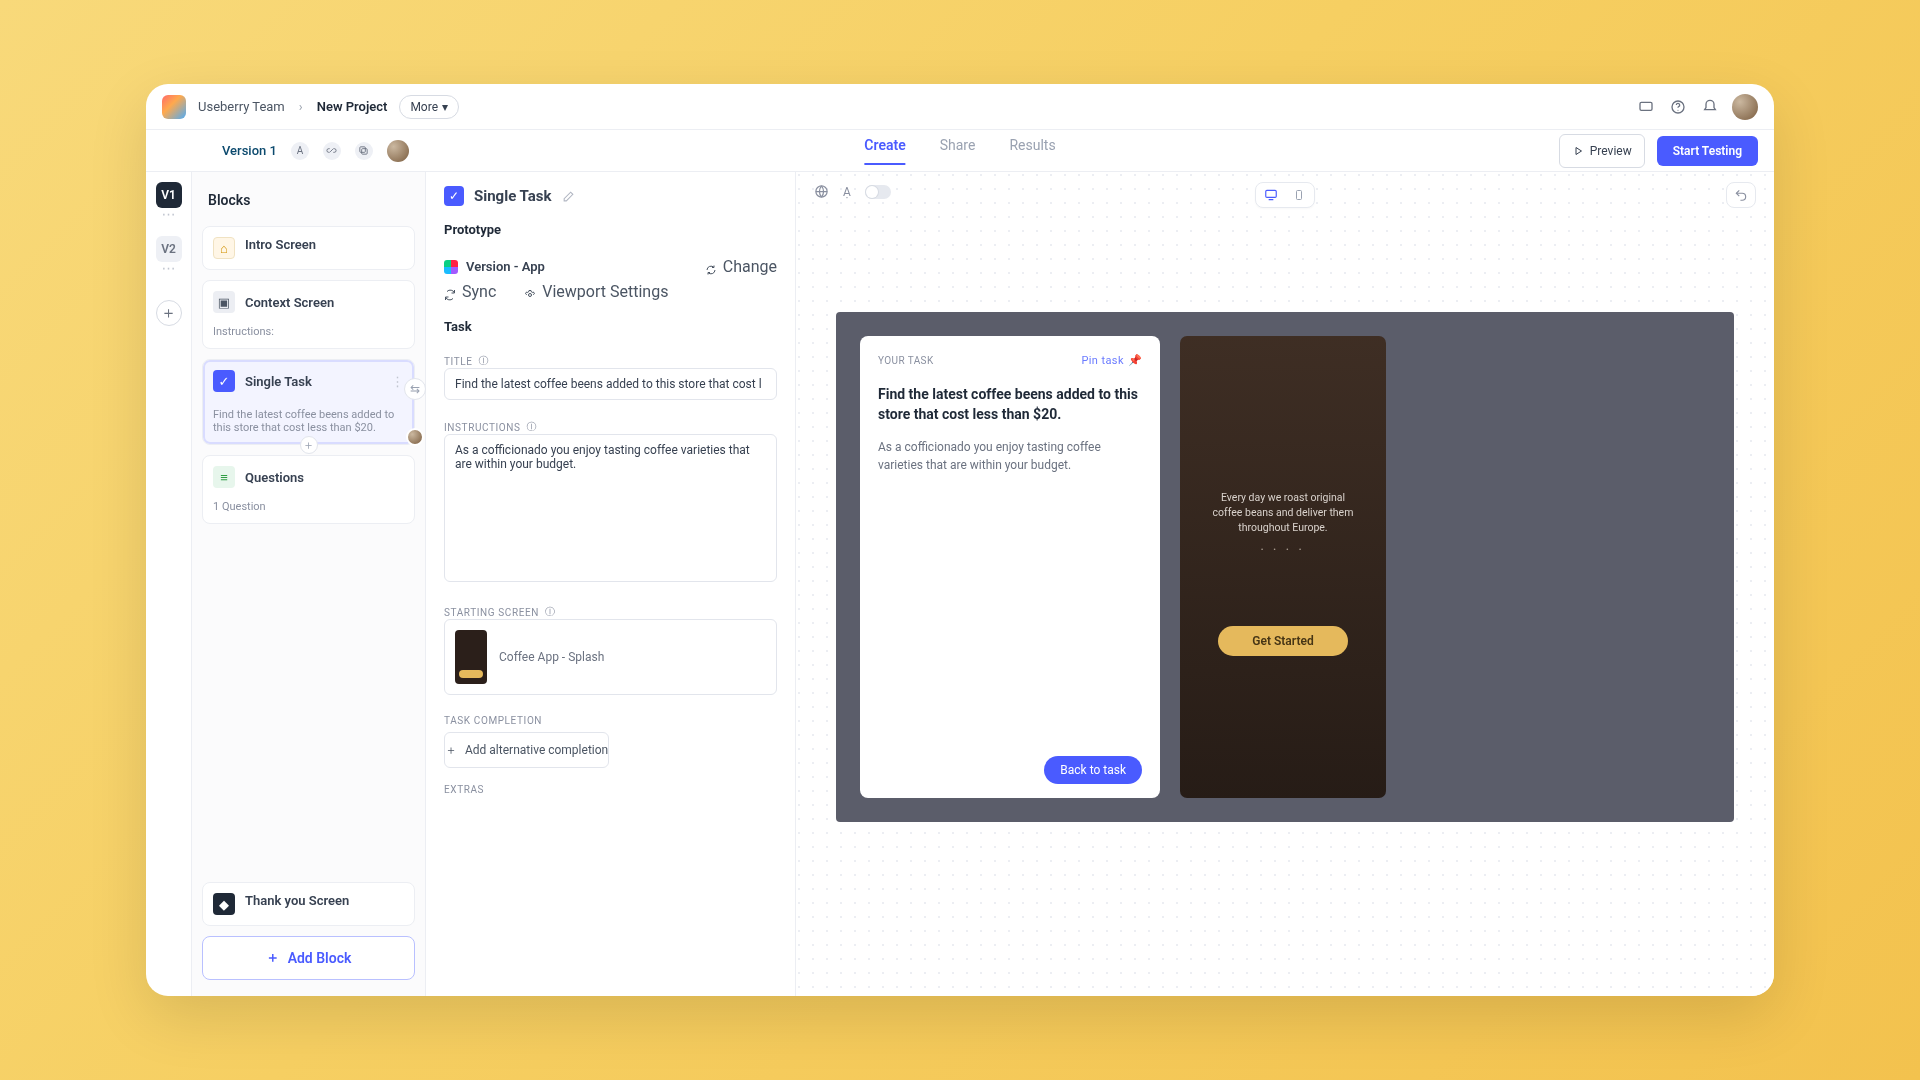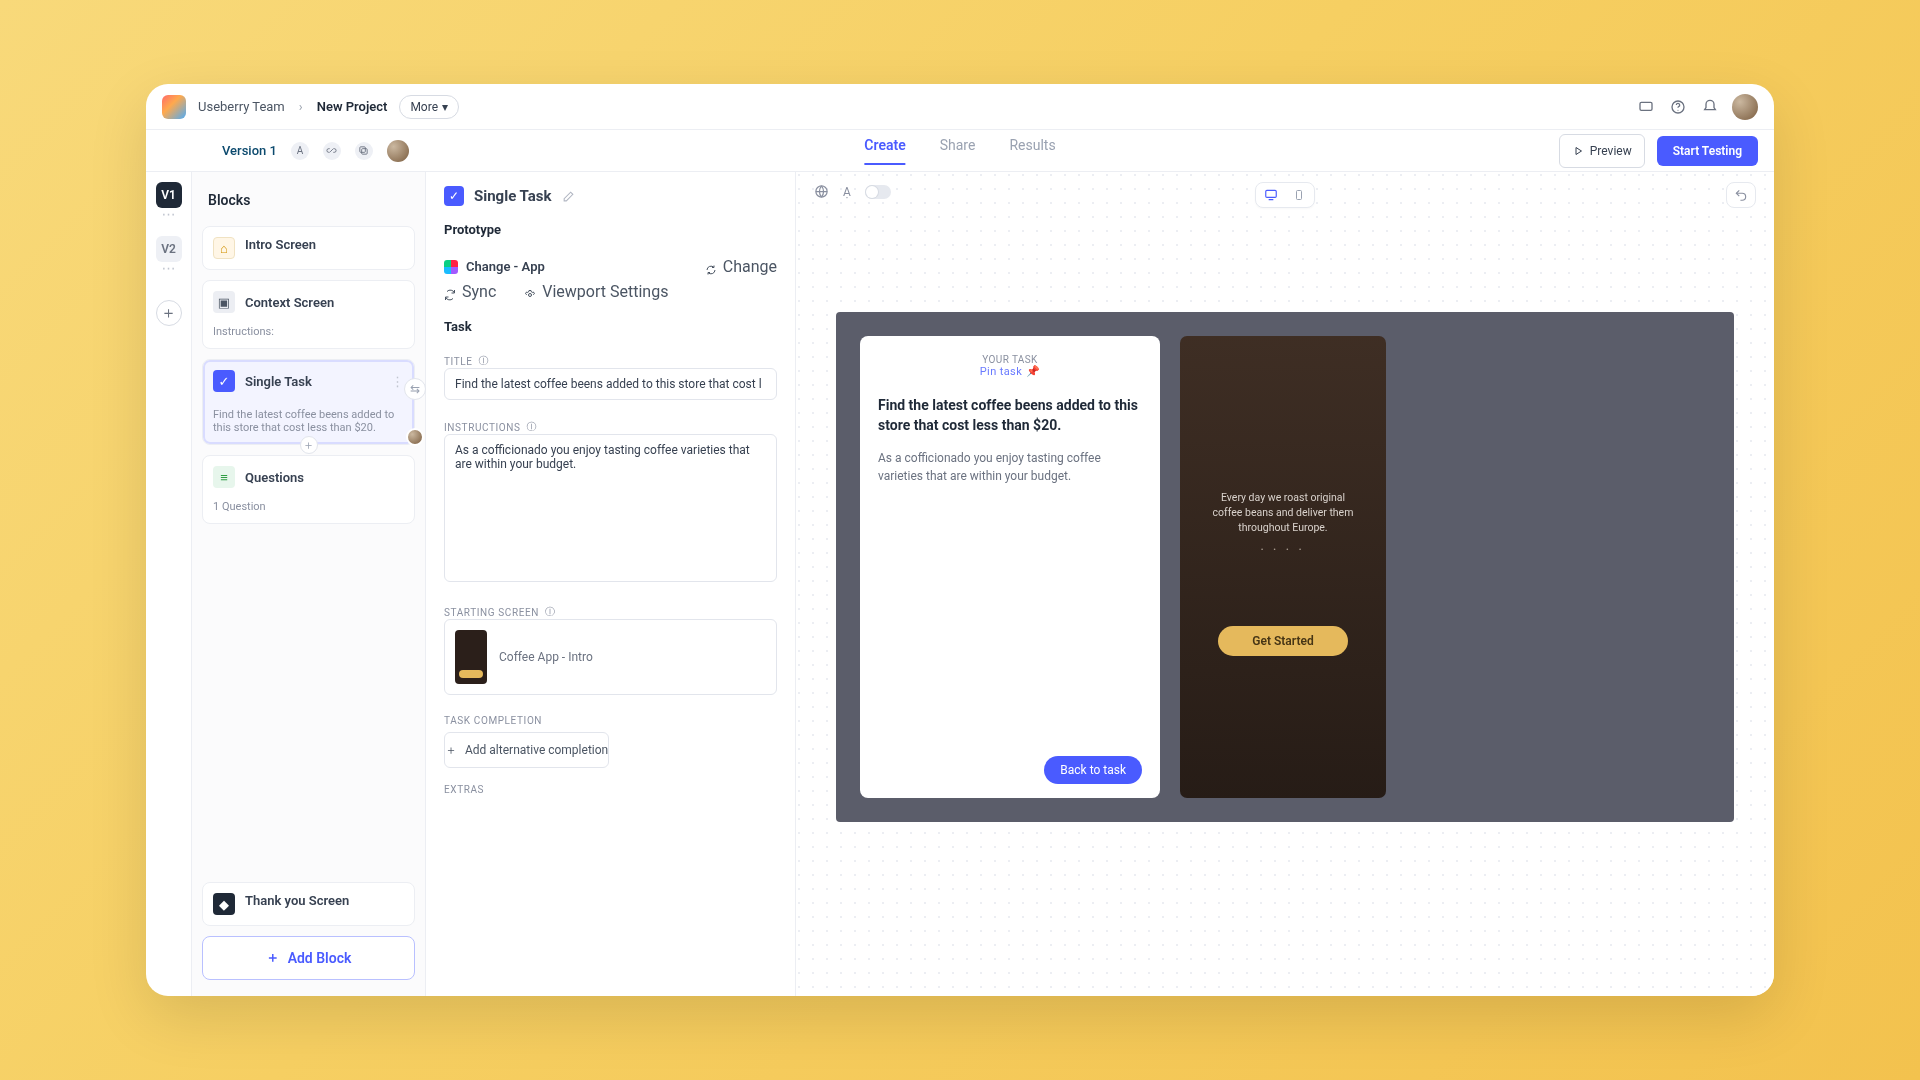--- a/index.html
+++ b/index.html
@@ -156,21 +156,21 @@
   .undo-chip { position:absolute; right:18px; top:10px; background:#fff; border:1px solid #e6e9ef; border-radius:8px; width:30px; height:26px; display:flex; align-items:center; justify-content:center; color:#8a90a0; cursor:pointer; }
 
   .preview {
     position:absolute; left:40px; right:40px; top:140px; height:510px;
     background:#5b5d6a; border-radius:4px; display:flex; flex-direction:column; padding:24px; gap:14px;
   }
   .pv-row { display:flex; gap:20px; flex:1; }
   .pv-card {
     width:300px; background:#fff; border-radius:8px; padding:18px 18px 14px; display:flex; flex-direction:column;
   }
-  .pv-card .lbl-row { display:flex; justify-content:space-between; align-items:center; font-size:10px; letter-spacing:.04em; color:#8a90a0; margin-bottom:18px;flex-direction:column; }
+  .pv-card .lbl-row { display:flex; justify-content:space-between; align-items:center; font-size:10px; letter-spacing:.04em; color:#8a90a0; margin-bottom:18px; }
   .pv-pin { color:#6a7bff; cursor:pointer; display:flex; align-items:center; gap:4px; font-size:11px;}
   .pv-task-title { font-size:14px; font-weight:700; color:#1f2937; line-height:1.4; }
   .pv-task-desc { font-size:12px; color:#6b7280; margin-top:14px; line-height:1.5; }
   .pv-card .spacer { flex:1; }
   .pv-back-btn { align-self:flex-end; background:#4a5bff; color:#fff; font-size:12px; border:none; border-radius:18px; height:28px; padding:0 16px; cursor:pointer; }
 
   .pv-phone {
     width:206px; border-radius:7px; background:linear-gradient(180deg, rgba(60,42,30,0.92), rgba(35,24,17,0.94));
     position:relative; display:flex; flex-direction:column; align-items:center; justify-content:center;
     color:#fff; text-align:center; padding:24px 26px;
@@ -360,21 +360,21 @@
             </svg>
         </span>
       </div>
 
       <div class="sec-title">Prototype</div>
 
       <div>
         <div class="proto-row">
           <div class="proto-name">
             <span class="fig"></span>
-            <span style="font-weight:600;">Change - App</span>
+            <span style="font-weight:600;">Version - App</span>
           </div>
           <span class="link-like">
             <svg width="12" height="12" viewBox="0 0 24 24" fill="none" stroke="currentColor" stroke-width="2">
                 <path d="M4 12a8 8 0 0 1 14-5"></path>
                 <path d="M20 12a8 8 0 0 1-14 5"></path>
                 <path d="M18 3v4h-4"></path>
                 <path d="M6 21v-4h4"></path>
               </svg>
             <span>Change</span>
           </span>
@@ -417,21 +417,21 @@
         <textarea class="textarea" style="">As a cofficionado you enjoy tasting coffee varieties that are within your budget.</textarea>
       </div>
 
       <div>
         <div class="field-label">
           <span>STARTING SCREEN</span>
           <span>ⓘ</span>
         </div>
         <div class="start-card">
           <div class="thumb"></div>
-          <span class="thumb-label">Coffee App - Intro</span>
+          <span class="thumb-label">Coffee App - Splash</span>
         </div>
       </div>
 
       <div>
         <div class="field-label">TASK COMPLETION</div>
         <button class="alt-btn">
           <span>＋</span>
           <span>Add alternative completion</span>
         </button>
       </div>

